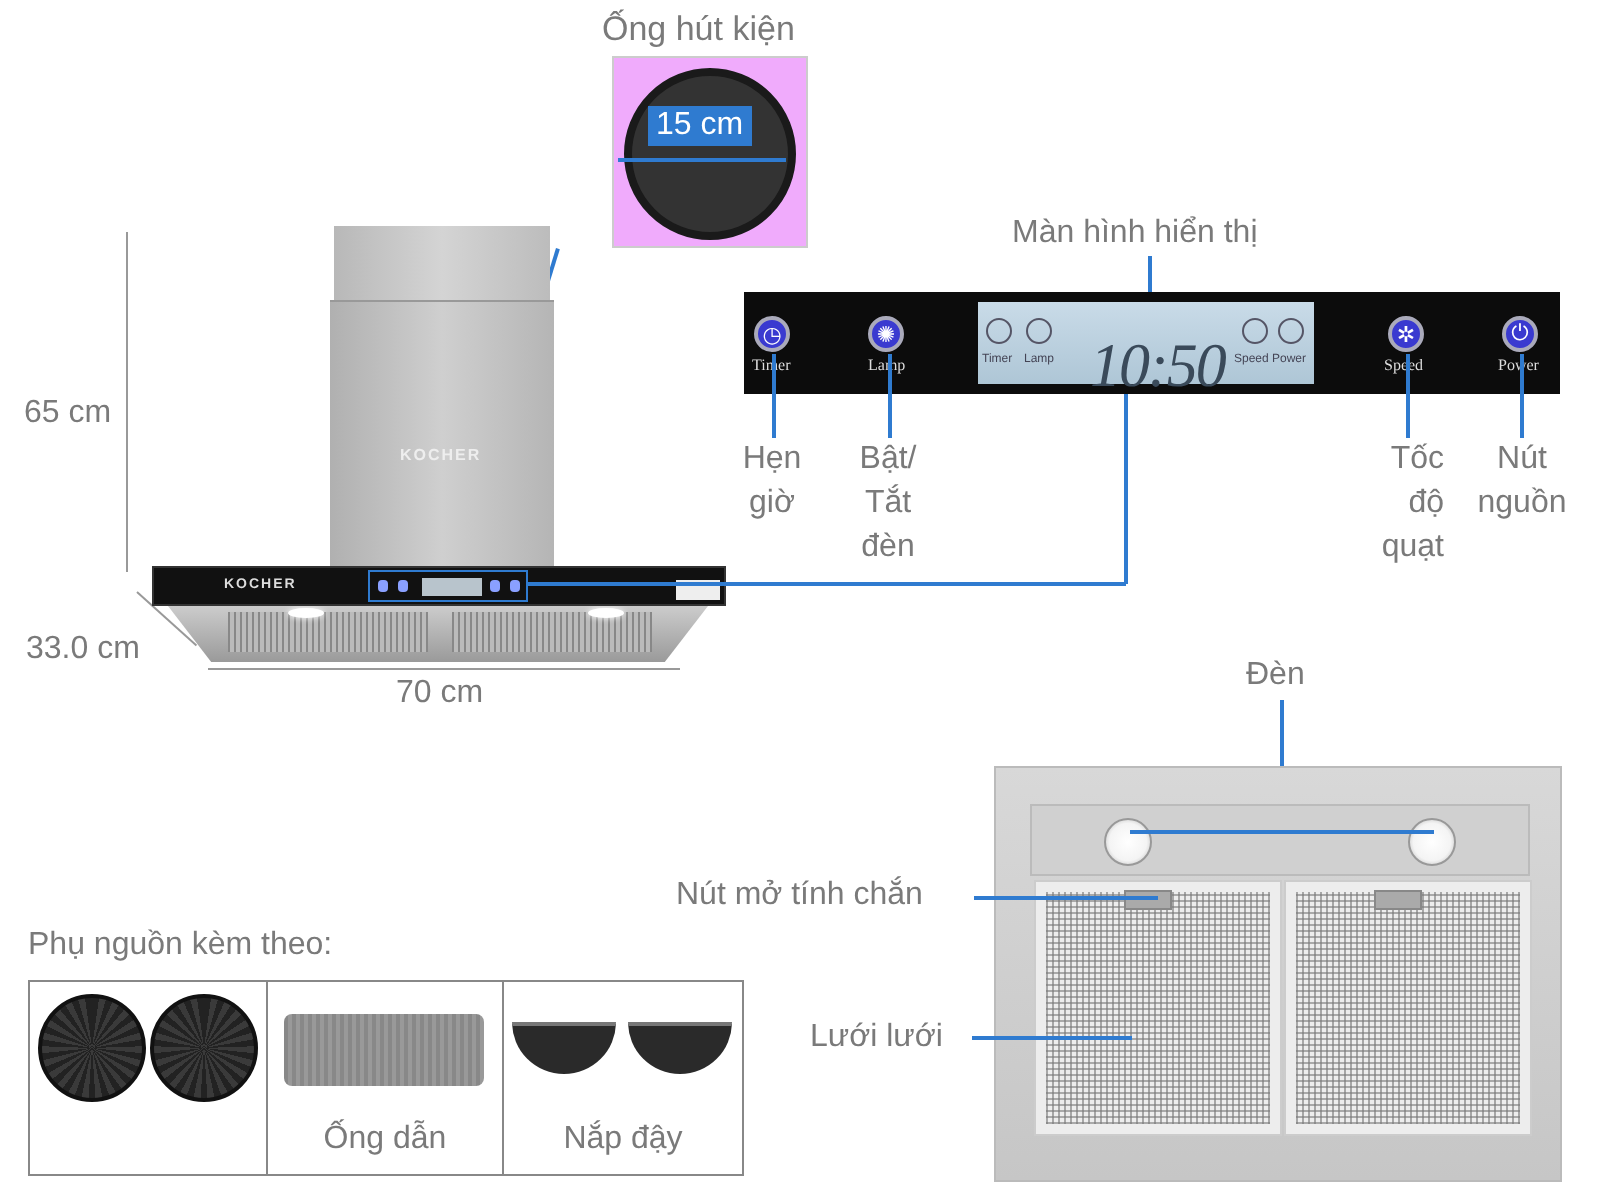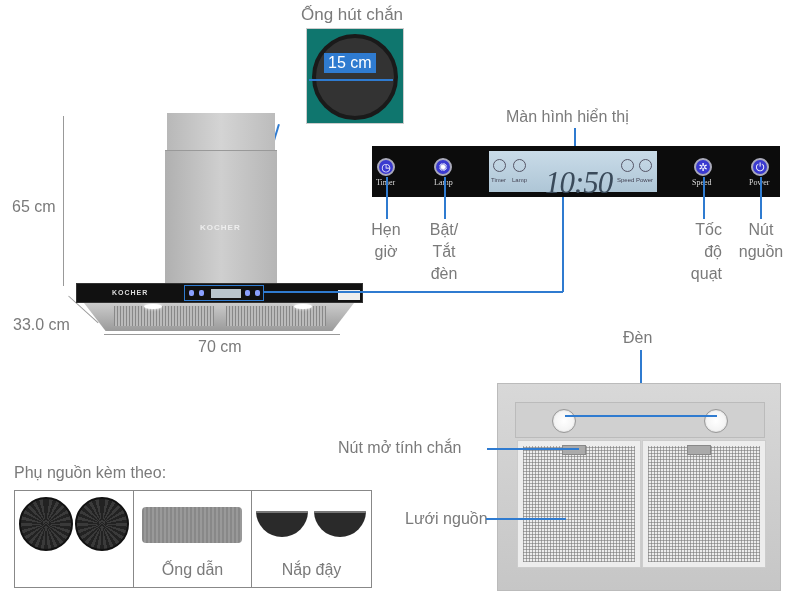--- a/index.html
+++ b/index.html
@@ -16,21 +16,21 @@
   .panel-bar{left:76px;top:283px;width:287px;height:20px;background:#111;border:1px solid #333}
   .panel-brand{position:absolute;left:35px;top:5px;font-size:7px;color:#ddd;font-weight:bold;letter-spacing:1px}
   .panel-box{position:absolute;left:107px;top:1px;width:80px;height:16px;border:1.5px solid #2f7bd0}
   .mini-dot{position:absolute;top:4px;width:5px;height:6px;background:#8aa0ff;border-radius:2px}
   .mini-lcd{position:absolute;left:26px;top:3px;width:30px;height:9px;background:#b8c4cc}
   .sticker{position:absolute;right:2px;top:6px;width:22px;height:10px;background:#eee}
   .hood-body{left:84px;top:303px;width:270px;height:28px;background:linear-gradient(#ccc,#9a9a9a);clip-path:polygon(0 0,100% 0,92% 100%,8% 100%)}
   .grille{position:absolute;top:3px;height:20px;background:repeating-linear-gradient(90deg,#888 0 1px,#bbb 1px 3px)}
   .light{position:absolute;top:1px;width:18px;height:5px;background:#fff;border-radius:50%;box-shadow:0 0 3px #fff}
   
-  .duct{left:306px;top:28px;width:98px;height:96px;background:#0f766e;border:1px solid #ccc}
+  .duct{left:306px;top:28px;width:98px;height:96px;background:#f0abfc;border:1px solid #ccc}
   .duct-ring{position:absolute;left:5px;top:5px;width:86px;height:86px;border-radius:50%;background:#333;border:4px solid #1a1a1a}
   .duct-tag{position:absolute;left:17px;top:24px;background:#2f7bd0;color:#fff;font-size:16px;padding:1px 4px}
   .duct-arrow{position:absolute;left:2px;top:50px;width:84px;height:2px;background:#2f7bd0}
   
   .ctrl{left:372px;top:146px;width:408px;height:51px;background:#0c0c0c}
   .btn{position:absolute;top:12px;width:18px;height:18px;border-radius:50%;background:#3a3ad0;border:2px solid #aab;display:flex;align-items:center;justify-content:center;color:#fff;font-size:11px}
   .btn-cap{position:absolute;top:32px;font-size:8px;color:#ddd;font-family:"Liberation Serif",serif}
   .lcd{position:absolute;left:117px;top:5px;width:168px;height:41px;background:linear-gradient(#c9dbe8,#aec6d6)}
   .lcd-digits{position:absolute;left:56px;top:14px;font-size:31px;color:#3a4a5a;font-style:italic;letter-spacing:-1px;font-family:Liberation Serif, serif}
   .lcd-ic{position:absolute;top:8px;width:13px;height:13px;border:1.5px solid #556;border-radius:50%}
@@ -50,21 +50,21 @@
   .acc-img{height:66px;position:relative;width:100%}
   .acc-lbl{font-size:16px;color:#7a7a7a;line-height:26px}
   .carbon{position:absolute;top:6px;width:54px;height:54px;border-radius:50%;background:repeating-conic-gradient(#222 0 8deg,#3a3a3a 8deg 16deg);border:2px solid #111}
   .semi{position:absolute;top:20px;width:52px;height:26px;background:#2a2a2a;border-radius:0 0 26px 26px;border-top:2px solid #777}
   .tube{position:absolute;left:8px;top:16px;width:100px;height:36px;background:repeating-linear-gradient(90deg,#888 0 2px,#999 2px 4px);border-radius:4px}
   .arrow-gray{position:absolute;background:#999}
 </style>
 </head>
 <body>
 
-<div class="lbl" style="left:301px;top:4px;font-size:17px">Ống hút chắn</div>
+<div class="lbl" style="left:301px;top:4px;font-size:17px">Ống hút kiện</div>
 <div class="abs duct">
   <div class="duct-ring"></div>
   <div class="duct-arrow"></div>
   <div class="duct-tag">15 cm</div>
 </div>
 
 <div class="abs" style="left:278px;top:124px;width:2px;height:160px;background:#2f7bd0;transform-origin:top left;transform:rotate(17deg)"></div>
 
 <div class="arrow-gray" style="left:63px;top:116px;width:1px;height:170px"></div>
 <div class="lbl" style="left:12px;top:196px">65 cm</div>
@@ -172,21 +172,21 @@
   <div class="filter" style="left:144px">
     <div class="mesh"></div>
       <div class="mesh2"></div>
     <div class="tab" style="left:44px"></div>
   </div>
 </div>
 <div class="hline" style="left:565px;top:415px;width:152px"></div>
 
 <div class="lbl" style="left:338px;top:437px">Nút mở tính chắn</div>
 <div class="hline" style="left:487px;top:448px;width:92px"></div>
-<div class="lbl" style="left:405px;top:508px">Lưới nguồn</div>
+<div class="lbl" style="left:405px;top:508px">Lưới lưới</div>
 <div class="hline" style="left:486px;top:518px;width:80px"></div>
 
 <div class="lbl" style="left:14px;top:462px">Phụ nguồn kèm theo:</div>
 <div class="abs acc-table">
   <div class="acc-cell" style="width:119px">
     <div class="acc-img">
       <div class="carbon" style="left:4px"></div>
       <div class="carbon" style="left:60px"></div>
     </div>
   </div>

